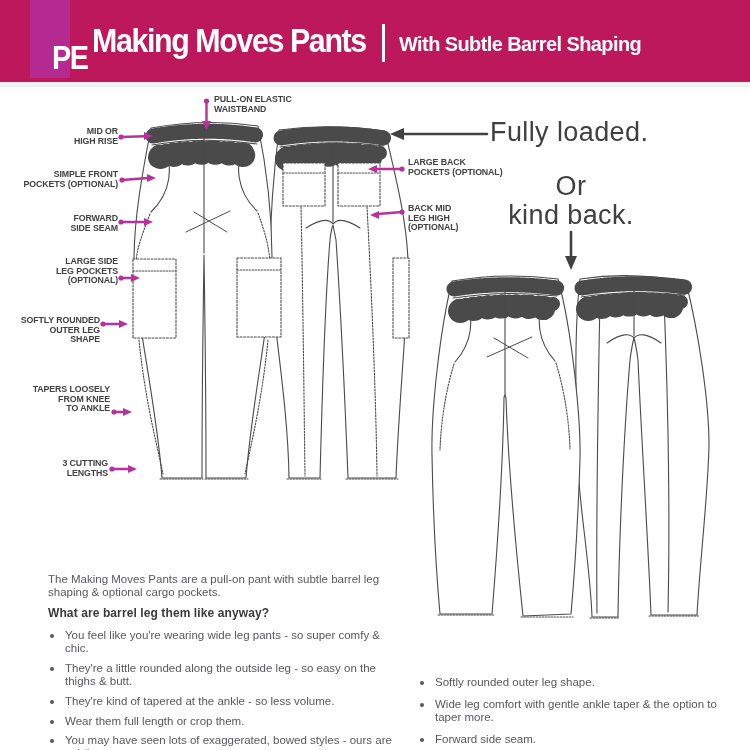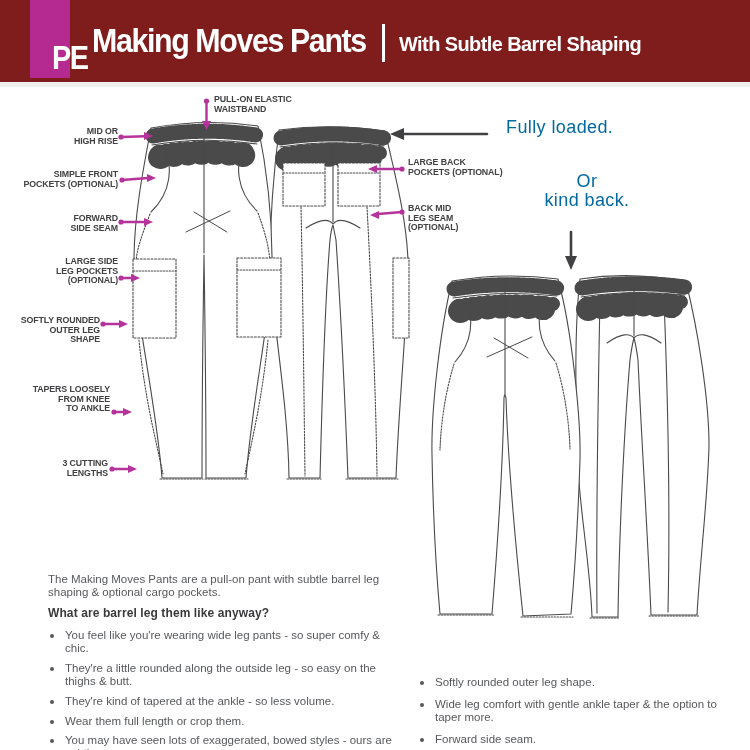--- a/index.html
+++ b/index.html
@@ -2,21 +2,21 @@
 <html><head>
 <meta charset="utf-8">
 <style>
   * { margin:0; padding:0; box-sizing:border-box; }
   html,body { background:#ffffff; }
   body { font-family:"Liberation Sans", sans-serif; }
   .page { position:relative; width:750px; height:750px; background:#fff; overflow:hidden; }
 
   
   .header-bar { position:absolute; left:0; top:0; width:750px; height:82px;
-    background:#7f1d1d; box-shadow:0 5px 0 rgba(0,0,0,0.06); }
+    background:#be185d; box-shadow:0 5px 0 rgba(0,0,0,0.06); }
   .logo-box { position:absolute; left:30px; top:0; width:33px; height:78px;
     background:#b42a90; display:flex; align-items:flex-end; justify-content:center;
     padding-bottom:5px;padding-left:40px; }
   .logo-text { color:#fff; font-weight:700; font-size:34px; line-height:.9;
     letter-spacing:-2px; transform:scaleX(.85); }
   .title-row { position:absolute; left:92px; top:0; height:82px;
     display:flex; align-items:center; }
   .main-title { color:#fff; font-weight:700; font-size:33px; letter-spacing:-1.5px;
     transform:scaleX(.92); transform-origin:left center; white-space:nowrap; }
   .title-sep { width:3px; height:38px; background:#fff; margin:4px 2px 0 -8px; }
@@ -24,22 +24,22 @@
     margin-left:12px; margin-top:6px; transform:scaleX(.95); transform-origin:left center;
     white-space:nowrap; }
 
   
   .callout { position:absolute; color:#414042; font-size:8.8px; font-weight:700;
     line-height:1.08; letter-spacing:-.1px; white-space:pre-line; }
   .align-r { text-align:right; }
   .align-l { text-align:left; }
   .align-c { text-align:center; }
 
-  .big-note { position:absolute; color:#0369a1; font-size:18px; letter-spacing:.4px;
-    white-space:pre-line; line-height:1.08;margin-left:16px; }
+  .big-note { position:absolute; color:#404040; font-size:27px; letter-spacing:.4px;
+    white-space:pre-line; line-height:1.08; }
 
   .drawing-svg { position:absolute; left:0; top:0; }
 
   
   .copy-col { position:absolute; color:#57585b; font-size:11.5px; line-height:1.12;margin-top:16px; }
   .copy-left { left:48px; top:557px; width:345px; }
   .copy-right { left:418px; top:660px; width:325px; }
   .copy-col p { margin-bottom:8px; }
   .copy-col h3 { color:#3a3a3c; font-size:12px; font-weight:700; margin-bottom:9px;
     letter-spacing:.1px; }
@@ -213,21 +213,21 @@
   <div class="callout align-r" style="left:18px; top:316px; width:82px;">SOFTLY ROUNDED
 OUTER LEG SHAPE</div>
   <div class="callout align-r" style="left:32px; top:385px; width:78px;">TAPERS LOOSELY
 FROM KNEE
 TO ANKLE</div>
   <div class="callout align-r" style="left:32px; top:459px; width:76px;">3 CUTTING
 LENGTHS</div>
   <div class="callout align-l" style="left:408px; top:158px; width:95px;">LARGE BACK
 POCKETS (OPTIONAL)</div>
   <div class="callout align-l" style="left:408px; top:204px; width:70px;">BACK MID
-LEG SEAM
+LEG HIGH
 (OPTIONAL)</div>
 
   <div class="big-note" style="left:490px; top:118px;">Fully loaded.</div>
   <div class="big-note align-c" style="left:470px; top:172px; width:202px; text-align:center;">Or
 kind back.</div>
 
   <div class="copy-col copy-left">
     <p>The Making Moves Pants are a pull-on pant with subtle barrel leg shaping &amp; optional cargo pockets.</p>
     <h3>What are barrel leg them like anyway?</h3>
     <ul>

